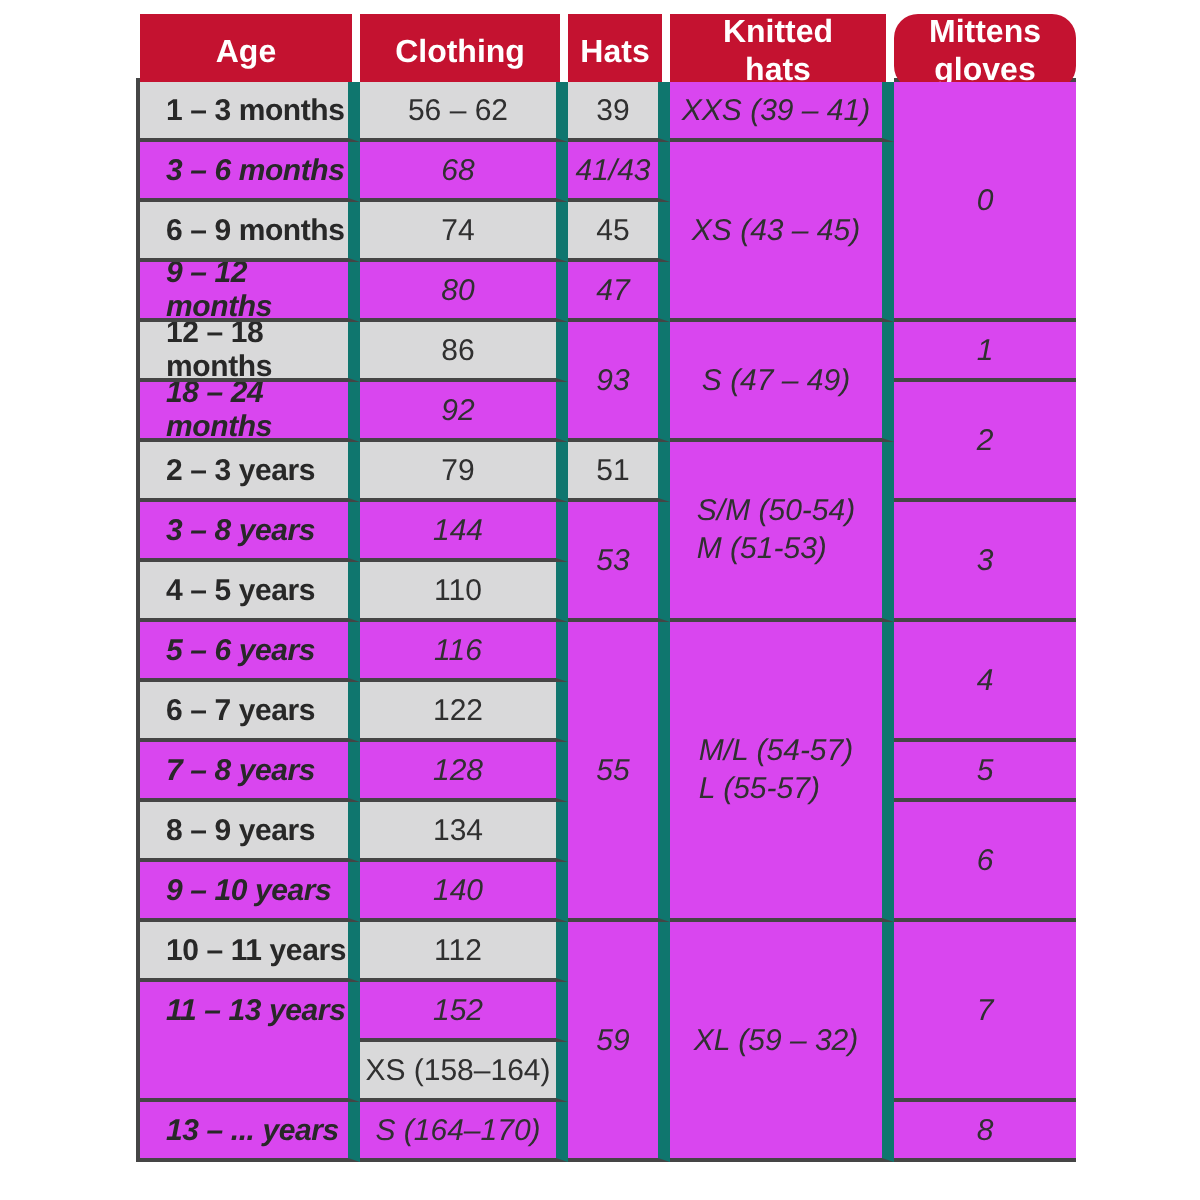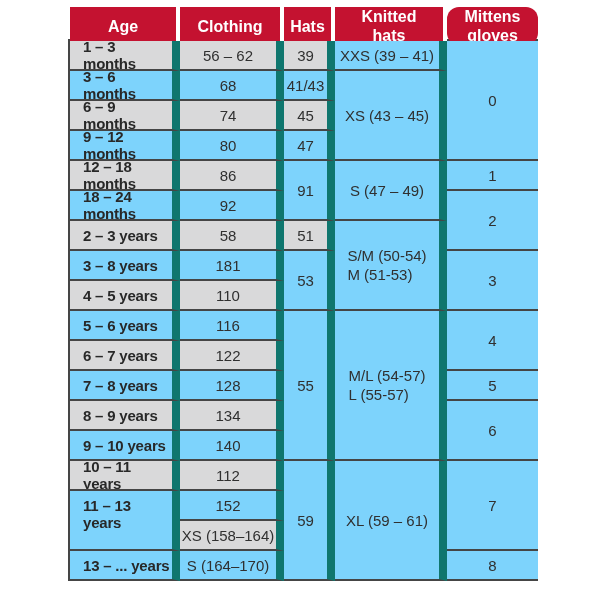--- a/index.html
+++ b/index.html
@@ -46,26 +46,26 @@
     border-top: 2px solid #454545;
     border-left: 2px solid #454545;
   }
   .cell {
     display: flex;
     align-items: center;
     justify-content: center;
     font-size: 15px;
     color: #303030;
     border-bottom: 2px solid #454545;
-    border-right: 8px solid #0f766e;
+    border-right: 6px solid #0f766e;
     overflow: hidden;
   }
   .cell.colend { border-right: none; }
   .gray  { background: #d9d9da; }
-  .light { background: #7dd3fc; }
+  .light { background: #d946ef; font-style: italic; }
   .age {
     justify-content: flex-start;
     padding-left: 13px;
     font-weight: bold;
     color: #282828;
     letter-spacing: -0.2px;
   }
   .multiline { line-height: 19px; }
   .multiline .inner { text-align: left; }
 </style>
@@ -102,59 +102,59 @@
       <div class="cell age gray" style="grid-column:1;grid-row:15">10 – 11 years</div>
       <div class="cell age light" style="grid-column:1;grid-row:16 / span 2;align-items:flex-start;padding-top:6px">11 – 13 years</div>
       <div class="cell age light" style="grid-column:1;grid-row:18">13 – ... years</div>
 
       <div class="cell gray" style="grid-column:2;grid-row:1">56 – 62</div>
       <div class="cell light" style="grid-column:2;grid-row:2">68</div>
       <div class="cell gray" style="grid-column:2;grid-row:3">74</div>
       <div class="cell light" style="grid-column:2;grid-row:4">80</div>
       <div class="cell gray" style="grid-column:2;grid-row:5">86</div>
       <div class="cell light" style="grid-column:2;grid-row:6">92</div>
-      <div class="cell gray" style="grid-column:2;grid-row:7">58</div>
-      <div class="cell light" style="grid-column:2;grid-row:8">181</div>
+      <div class="cell gray" style="grid-column:2;grid-row:7">79</div>
+      <div class="cell light" style="grid-column:2;grid-row:8">144</div>
       <div class="cell gray" style="grid-column:2;grid-row:9">110</div>
       <div class="cell light" style="grid-column:2;grid-row:10">116</div>
       <div class="cell gray" style="grid-column:2;grid-row:11">122</div>
       <div class="cell light" style="grid-column:2;grid-row:12">128</div>
       <div class="cell gray" style="grid-column:2;grid-row:13">134</div>
       <div class="cell light" style="grid-column:2;grid-row:14">140</div>
       <div class="cell gray" style="grid-column:2;grid-row:15">112</div>
       <div class="cell light" style="grid-column:2;grid-row:16">152</div>
       <div class="cell gray" style="grid-column:2;grid-row:17">XS (158–164)</div>
       <div class="cell light" style="grid-column:2;grid-row:18">S (164–170)</div>
 
       <div class="cell gray" style="grid-column:3;grid-row:1">39</div>
       <div class="cell light" style="grid-column:3;grid-row:2">41/43</div>
       <div class="cell gray" style="grid-column:3;grid-row:3">45</div>
       <div class="cell light" style="grid-column:3;grid-row:4">47</div>
-      <div class="cell light" style="grid-column:3;grid-row:5 / span 2">91</div>
+      <div class="cell light" style="grid-column:3;grid-row:5 / span 2">93</div>
       <div class="cell gray" style="grid-column:3;grid-row:7">51</div>
       <div class="cell light" style="grid-column:3;grid-row:8 / span 2">53</div>
       <div class="cell light" style="grid-column:3;grid-row:10 / span 5">55</div>
       <div class="cell light" style="grid-column:3;grid-row:15 / span 4">59</div>
 
       <div class="cell light" style="grid-column:4;grid-row:1">XXS (39 – 41)</div>
       <div class="cell light" style="grid-column:4;grid-row:2 / span 3">XS (43 – 45)</div>
       <div class="cell light" style="grid-column:4;grid-row:5 / span 2">S (47 – 49)</div>
       <div class="cell light multiline" style="grid-column:4;grid-row:7 / span 3">
         <div class="inner">
           <div>S/M (50-54)</div>
           <div>M (51-53)</div>
         </div>
       </div>
       <div class="cell light multiline" style="grid-column:4;grid-row:10 / span 5">
         <div class="inner">
           <div>M/L (54-57)</div>
           <div>L (55-57)</div>
         </div>
       </div>
-      <div class="cell light" style="grid-column:4;grid-row:15 / span 4">XL (59 – 61)</div>
+      <div class="cell light" style="grid-column:4;grid-row:15 / span 4">XL (59 – 32)</div>
 
       <div class="cell light colend" style="grid-column:5;grid-row:1 / span 4">0</div>
       <div class="cell light colend" style="grid-column:5;grid-row:5">1</div>
       <div class="cell light colend" style="grid-column:5;grid-row:6 / span 2">2</div>
       <div class="cell light colend" style="grid-column:5;grid-row:8 / span 2">3</div>
       <div class="cell light colend" style="grid-column:5;grid-row:10 / span 2">4</div>
       <div class="cell light colend" style="grid-column:5;grid-row:12">5</div>
       <div class="cell light colend" style="grid-column:5;grid-row:13 / span 2">6</div>
       <div class="cell light colend" style="grid-column:5;grid-row:15 / span 3">7</div>
       <div class="cell light colend" style="grid-column:5;grid-row:18">8</div>

